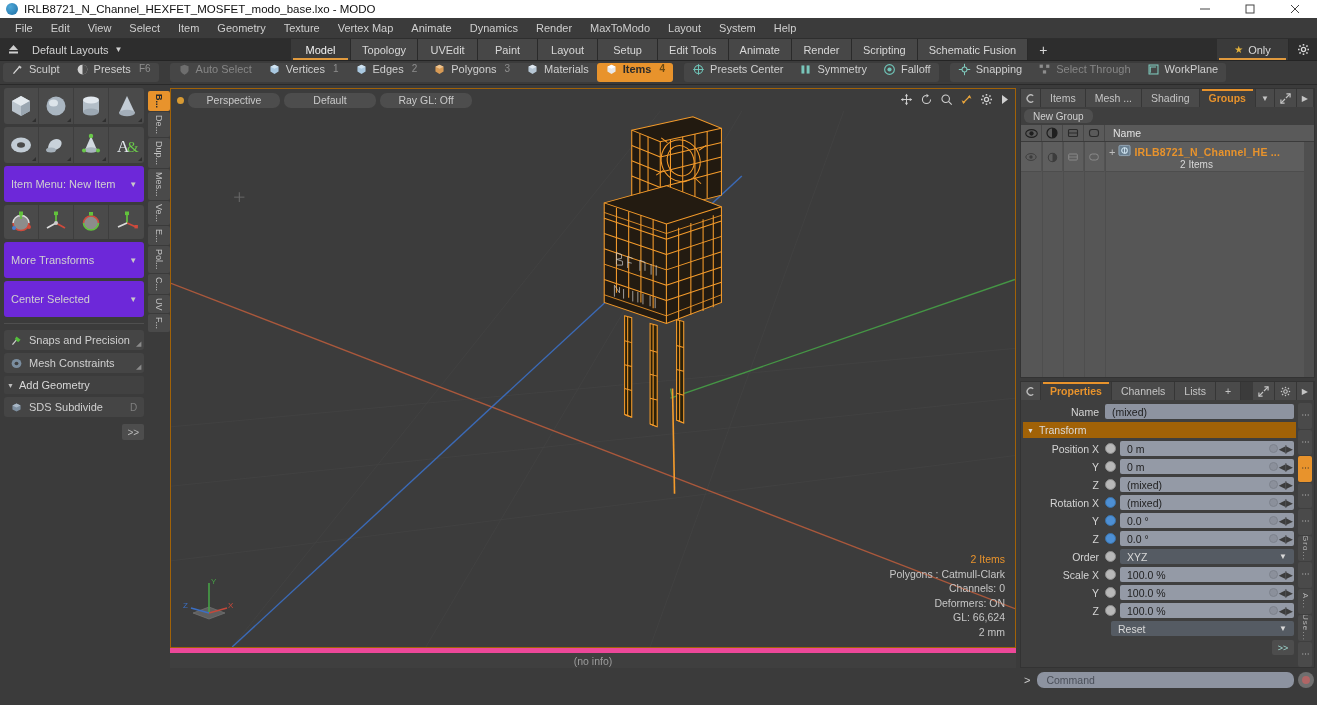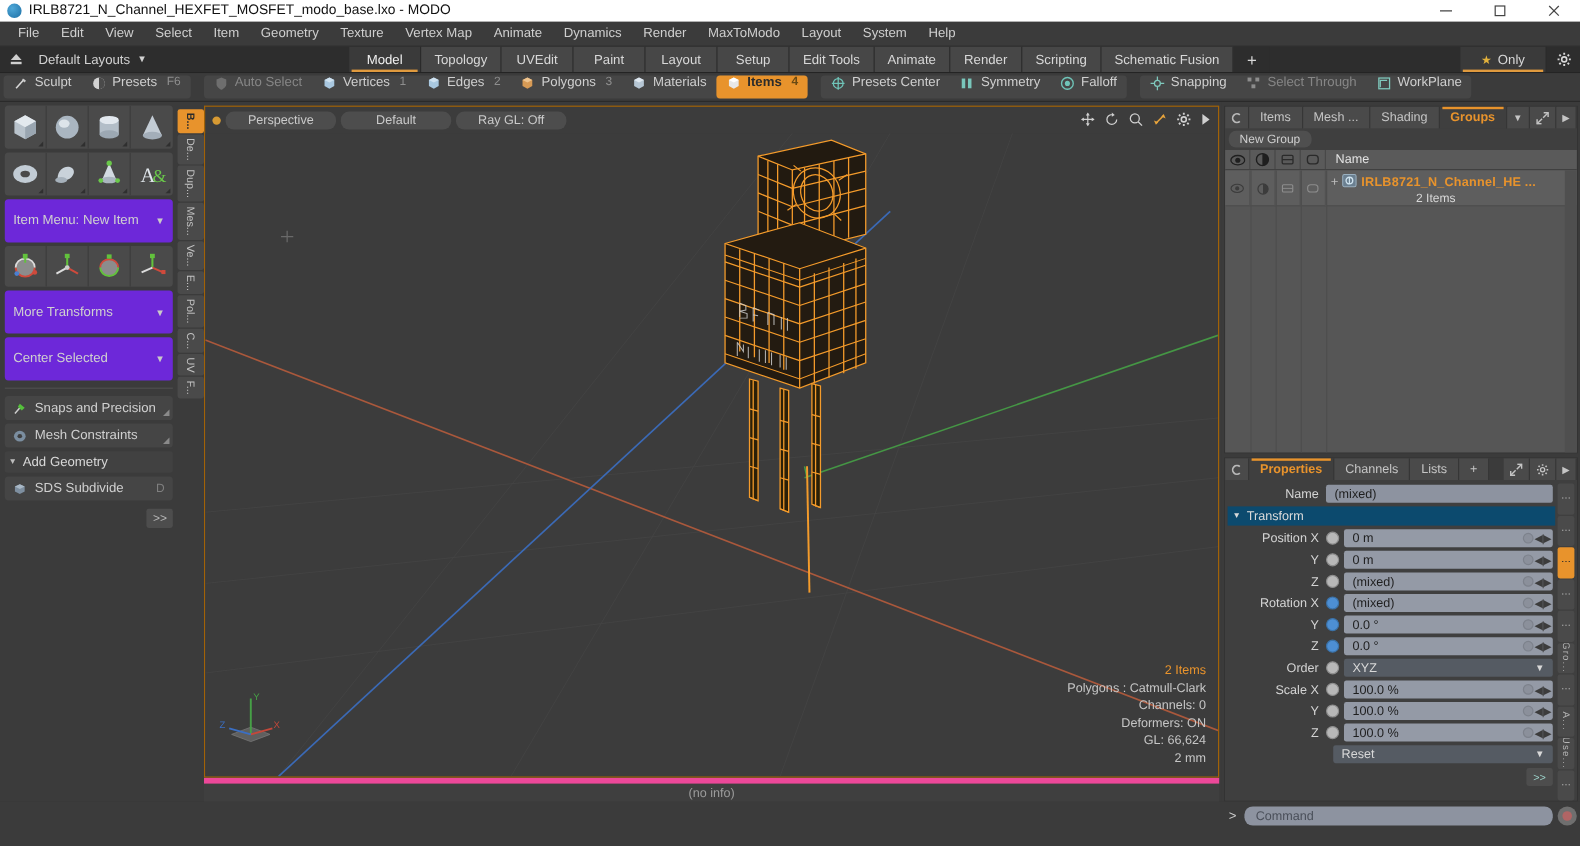--- a/index.html
+++ b/index.html
@@ -222,21 +222,21 @@
   .pdot { width: 11px; height: 11px; border-radius: 50%; background: #c9c9c9; border: 1px solid #8e8e8e;
           margin-right: 4px; flex: none; }
   .pdot.blue { background: #4d8fd4; border-color: #3b72a8; }
   .pdot.grey { background: #b8b8b8; }
   .psel {
     flex: 1; height: 15px; background: #555b63; border-radius: 2px; display: flex; align-items: center;
     padding-left: 7px; color: #d8d8d8; font-size: 10.5px; position: relative; margin-right: 2px;
   }
   .psel .car { position: absolute; right: 7px; font-size: 8px; }
   .psect { height: 16px; display: flex; align-items: center; gap: 5px; color: #dadada; font-size: 10.5px;
-           background: #0c4a6e; margin: 2px 0; padding-left: 4px; }
+           background: #a16207; margin: 2px 0; padding-left: 4px; }
   .reset-row { display:flex; margin-top: 2px; }
   .reset-sel {
     flex:1; height: 15px; background: #555b63; border-radius: 2px; display:flex; align-items:center;
     padding-left: 7px; color:#d8d8d8; font-size:10.5px; position:relative; margin-left: 88px; margin-right: 2px;
   }
   .reset-sel .car { position:absolute; right:7px; font-size:8px; }
   .gtgt { display:flex; justify-content:flex-end; padding: 4px 2px 0 0; }
   .gtgt .b { width: 22px; height: 15px; background: #4d4d4d; border-radius:2px; color:#9fd8cf;
              display:flex; align-items:center; justify-content:center; font-size:9px; }
   .prop-vstrip { width: 16px; display: flex; flex-direction: column; padding: 3px 2px 0 0; gap: 1px; }

